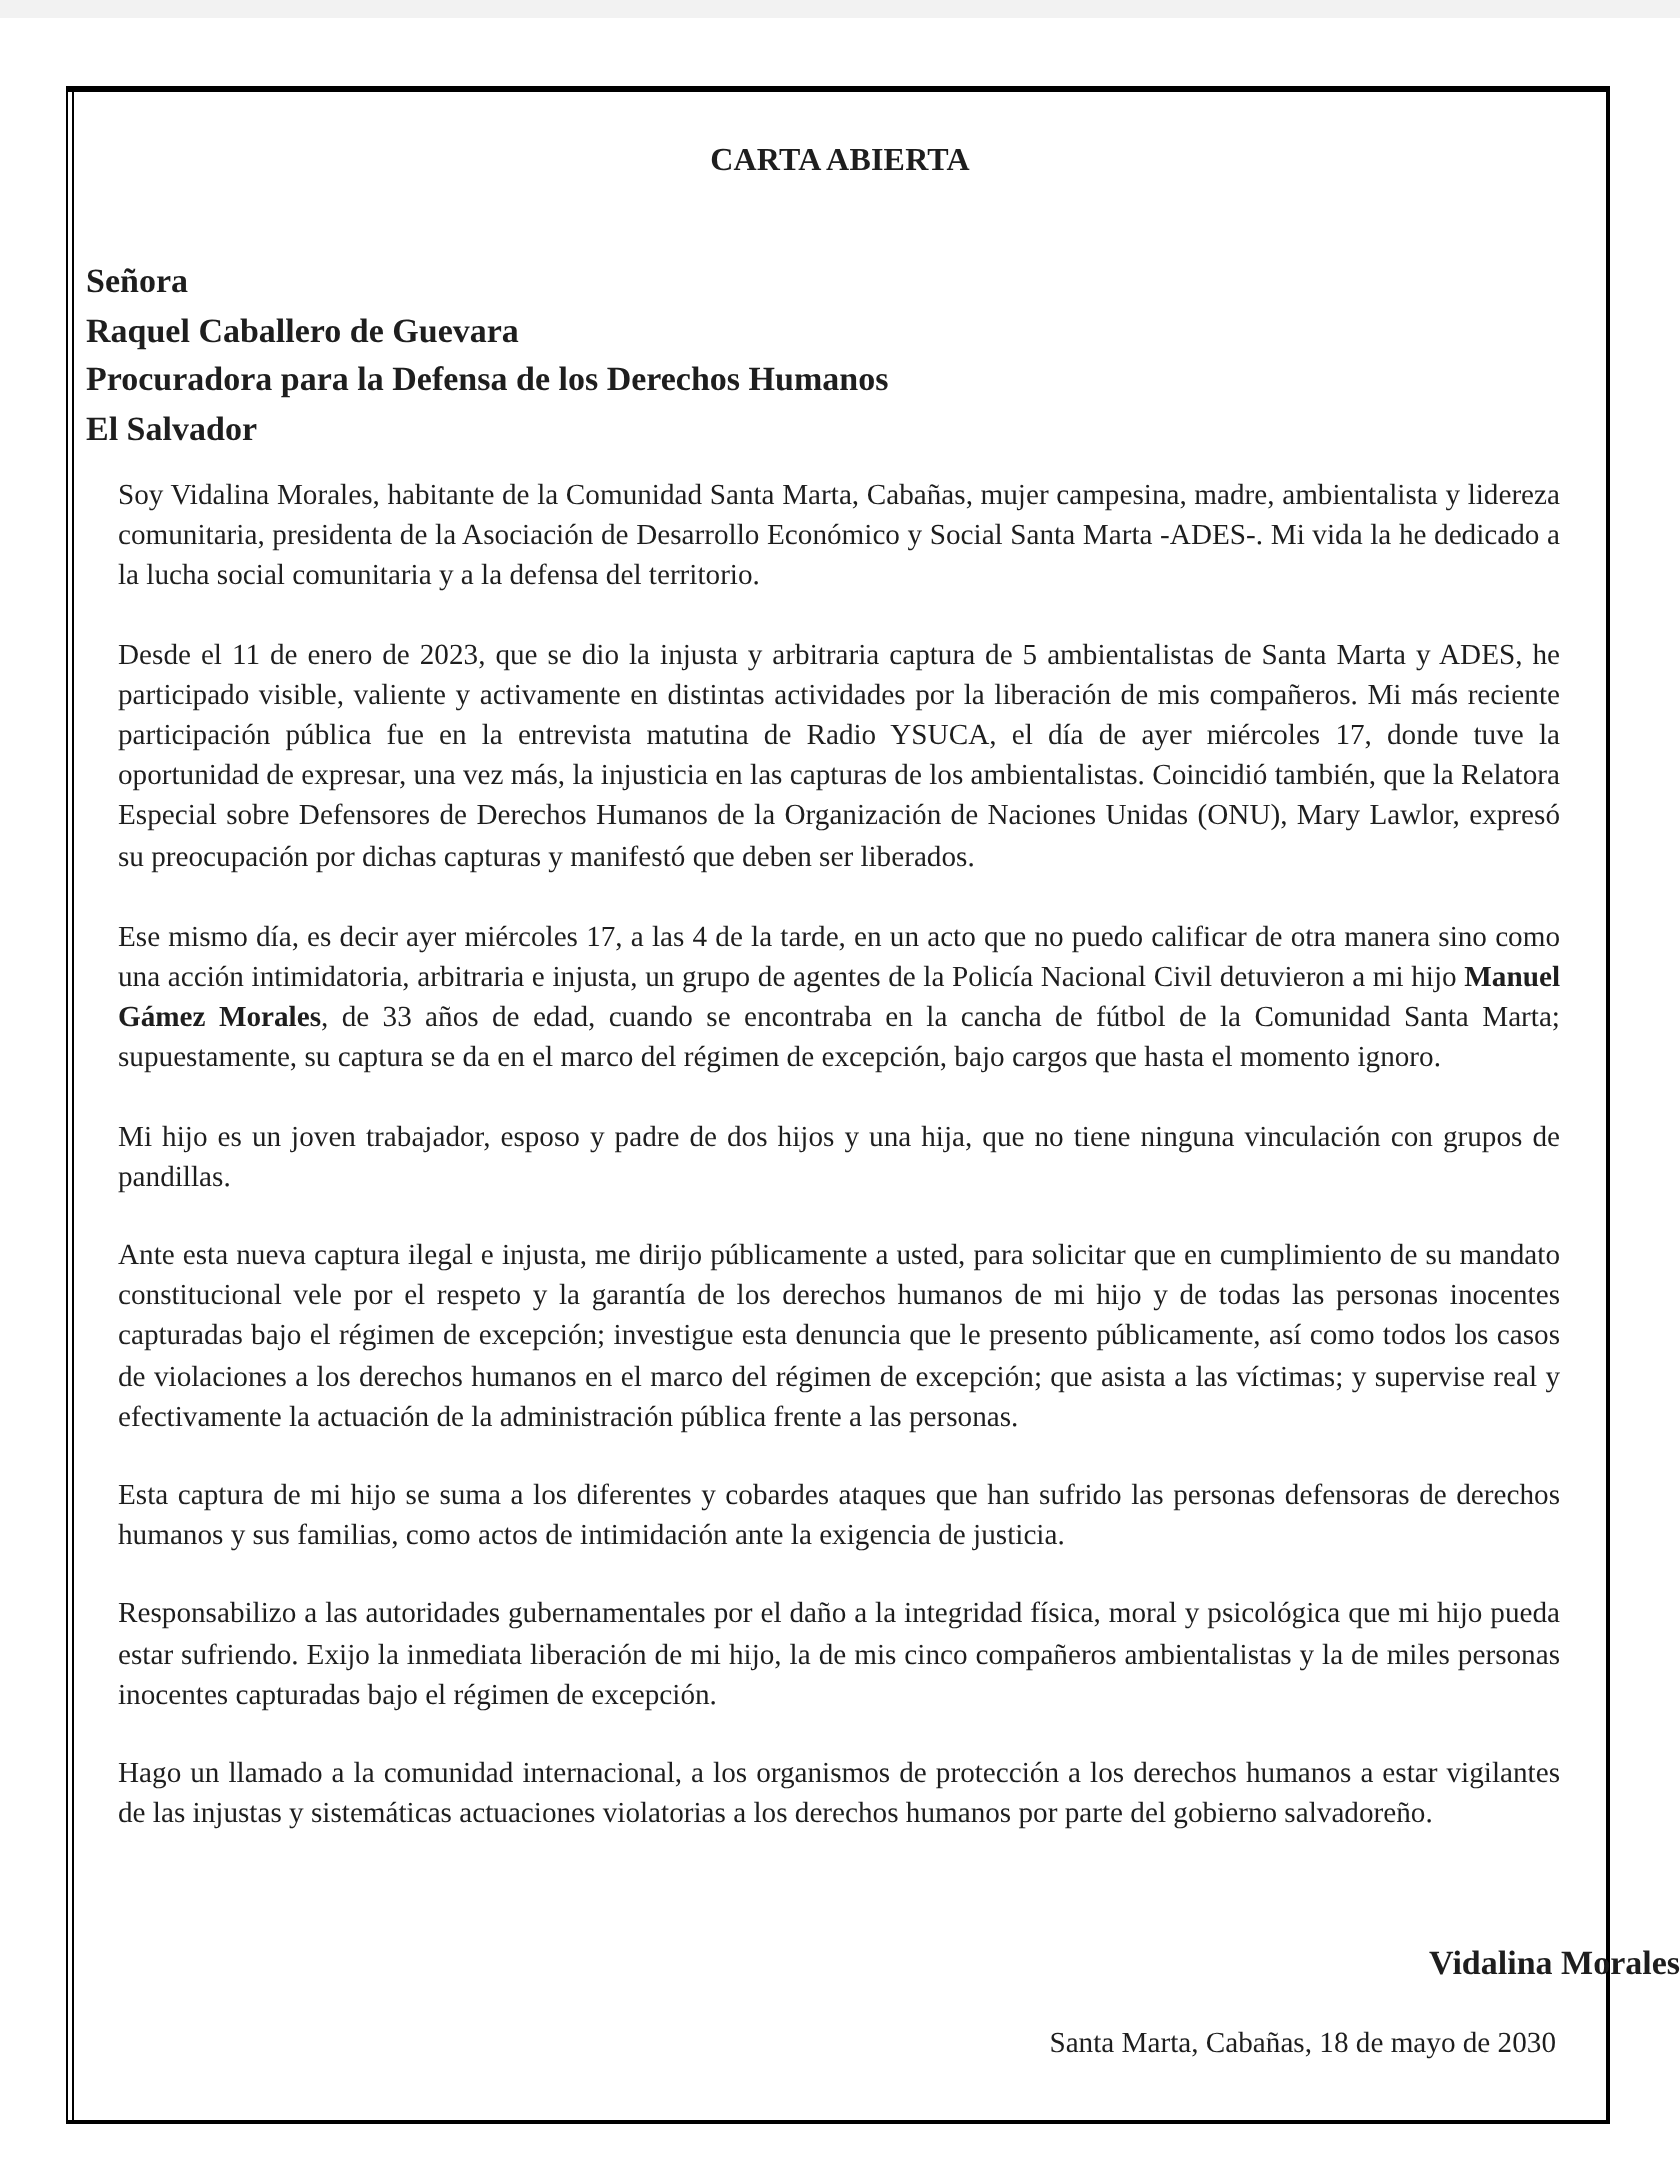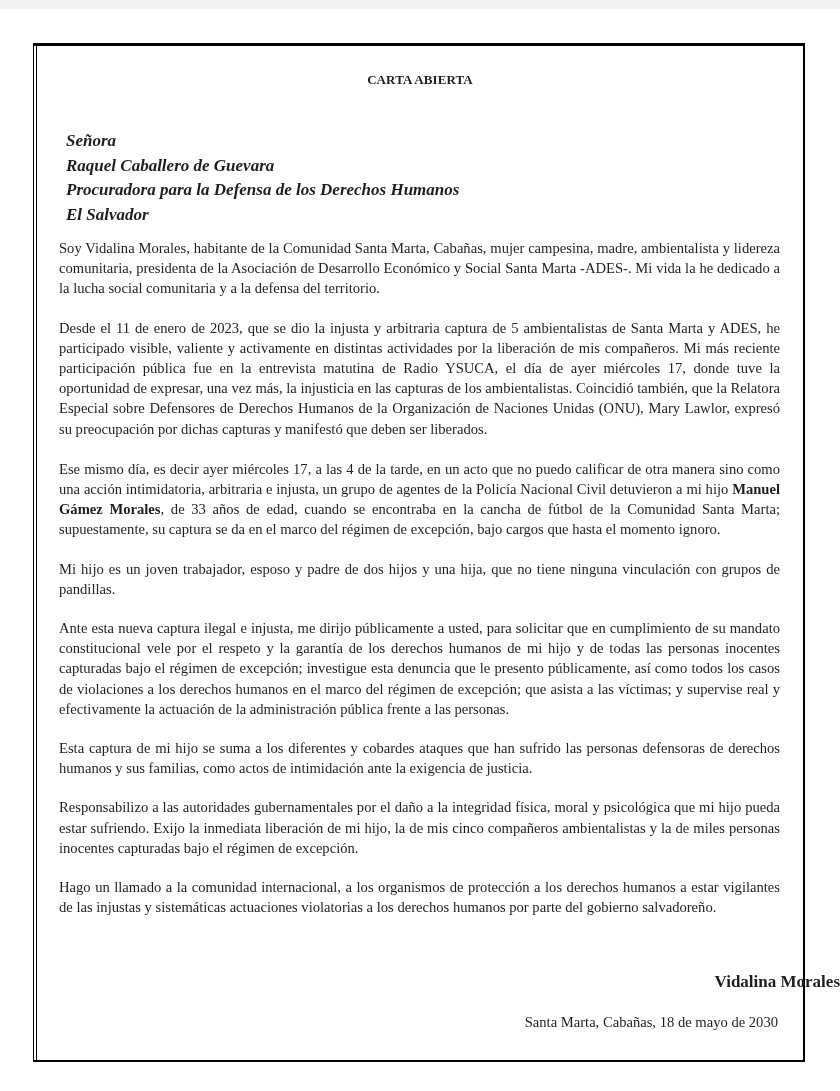--- a/index.html
+++ b/index.html
@@ -42,31 +42,30 @@
       width: 0;
       border-left: 1.5px solid #000;
     }
     .title {
       position: absolute;
       top: 72px;
       left: 0;
       width: 840px;
       text-align: center;
       font-weight: bold;
-      font-size: 13px;
+      font-size: 16px;
       letter-spacing: 0.1px;
     }
     .addressee {
       position: absolute;
-      left: 66px;
+      left: 43px;
       top: 129px;
       font-weight: bold;
       font-size: 17px;
       line-height: 24.5px;
-      font-style: italic;
     }
     .addressee div { white-space: nowrap; }
     .body-text {
       position: absolute;
       left: 59px;
       top: 238px;
       width: 721px;
       font-size: 14.6px;
       line-height: 20.2px;
     }

